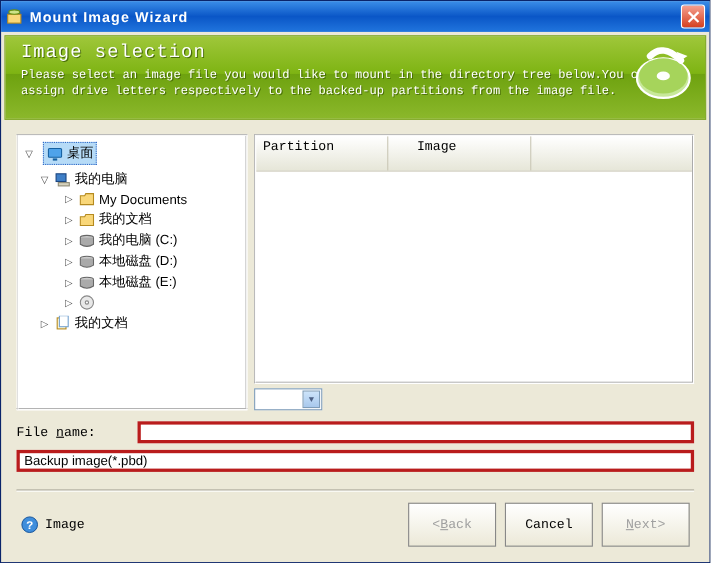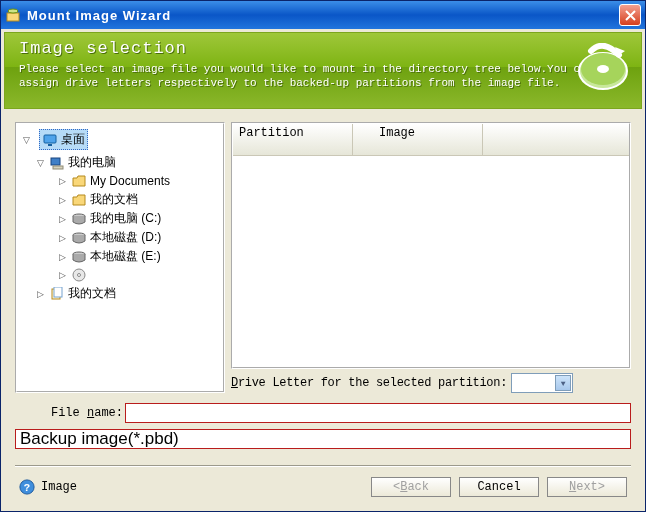--- a/index.html
+++ b/index.html
@@ -25,27 +25,27 @@
 .list-pane { flex: 1; border: 2px groove #fff; background: #fff; display: flex; flex-direction: column; }
 .list-header { height: 32px; display: flex; background: linear-gradient(to bottom, #fff, #e6e6d8); border-bottom: 1px solid #cac7b6; font-family: "Courier New", monospace; font-size: 12px; color: #000; gap: 20px; }
 .list-header .col { border-right: 1px solid #cac7b6; padding: 2px 6px; }
 .list-body { flex: 1; }
 .drive-row { display: flex; align-items: center; gap: 4px; font-family: "Courier New", monospace; letter-spacing: -0.3px; }
 .drive-row label { white-space: nowrap; }
 .drive-row .selbox { width: 62px; height: 20px; border: 1px solid #7f9db9; background: #fff; display: flex; align-items: center; justify-content: flex-end; padding-right: 1px; }
 .drive-row .selbtn { width: 16px; height: 16px; background: linear-gradient(to bottom, #cde4fa, #a8c8ec); border: 1px solid #7f9db9; display: flex; align-items: center; justify-content: center; font-size: 8px; color: #4d6185; cursor: pointer; }
 .file-rows { padding: 4px 14px 10px 14px; }
 .file-row { display: flex; align-items: center; margin-bottom: 6px; gap: 2px; font-family: "Courier New", monospace; }
-.file-row label { width: 108px; text-align: right; }
-.file-row input { flex: 1; height: 20px; border: 1px solid #b91c1c; padding: 2px 4px; font-family: Arial, sans-serif; font-size: 17px; }
+.file-row label { width: 108px; }
+.file-row input { flex: 1; height: 20px; border: 3px solid #b91c1c; padding: 2px 4px; font-family: Arial, sans-serif; font-size: 12px; }
 .sep { height: 2px; border-top: 1px solid #9c9a8c; border-bottom: 1px solid #fff; margin: 0 14px 10px 14px; }
 .footer { display: flex; align-items: center; padding: 0 18px 14px 18px; gap: 8px; }
 .help-area { display: flex; align-items: center; gap: 6px; font-family: "Courier New", monospace; }
 .spacer { flex: 1; }
-.btn { width: 80px; height: 20px; border: 1px solid #888; background: linear-gradient(to bottom, #fff, #ece9d8); font-family: "Courier New", monospace; font-size: 12px; cursor: pointer; color: #000; }
+.btn { width: 80px; height: 40px; border: 1px solid #888; background: linear-gradient(to bottom, #fff, #ece9d8); font-family: "Courier New", monospace; font-size: 12px; cursor: pointer; color: #000; }
 .btn.disabled { color: #a0a0a0; cursor: default; }
 .u { text-decoration: underline; }
 </style>
 </head>
 <body>
 
 <div class="window">
   <div class="titlebar">
     <span class="ico">
       <svg width="16" height="16" viewBox="0 0 16 16">
@@ -172,21 +172,20 @@
 
     <div class="right-pane">
       <div class="list-pane">
         <div class="list-header">
           <div class="col" style="width:120px">Partition</div>
           <div class="col" style="width:110px">Image</div>
         </div>
         <div class="list-body"></div>
       </div>
       <div class="drive-row">
-        <label><span class="u">D</span>rive Letter for the selected partition:</label>
         <div class="selbox">
           <div class="selbtn">▼</div>
         </div>
       </div>
     </div>
   </div>
 
   <div class="file-rows">
     <div class="file-row">
       <label>File <span class="u">n</span>ame:</label>

